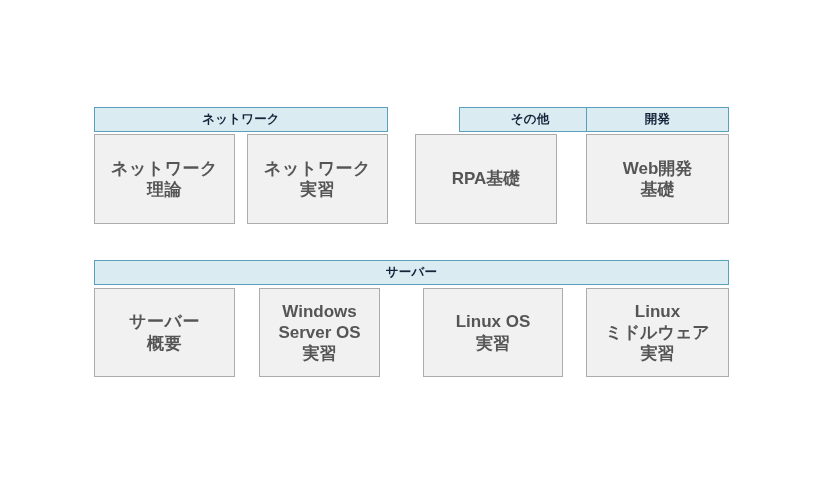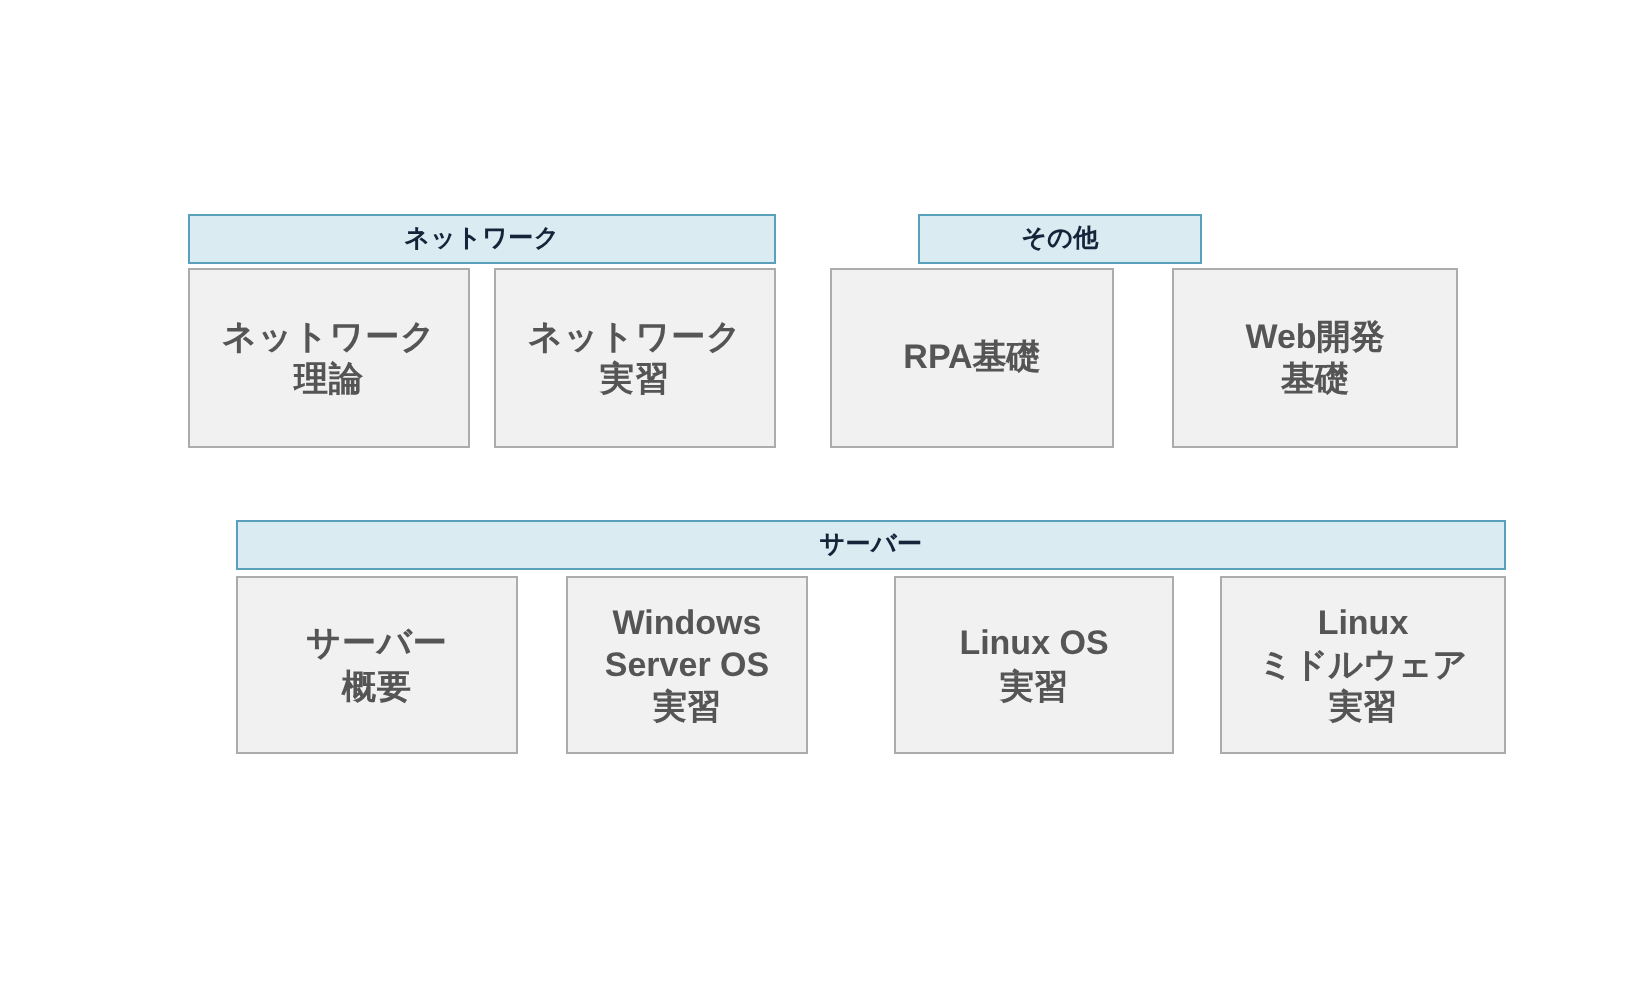--- a/index.html
+++ b/index.html
@@ -90,27 +90,28 @@
   </div>
 
   <div class="group" style="left:415px; top:107px; width:142px; height:117px;">
     <div class="group-header" style="width:142px;margin-left:44px;">その他</div>
     <div class="cards-row" style="top:27px; width:142px; height:78px;">
       <div class="card" style="left:0px; top:0px; width:142px; height:90px;">RPA基礎</div>
     </div>
   </div>
 
   <div class="group" style="left:586px; top:107px; width:143px; height:117px;">
+    <div class="group-header" style="width:143px;">開発</div>
     <div class="cards-row" style="top:27px; width:143px; height:90px;">
       <div class="card" style="left:0px; top:0px; width:143px; height:90px;">Web開発
 基礎</div>
     </div>
   </div>
 
-  <div class="group" style="left:94px; top:260px; width:635px; height:117px;margin-left:24px;">
+  <div class="group" style="left:94px; top:260px; width:635px; height:117px;">
     <div class="group-header" style="width:635px;">サーバー</div>
     <div class="cards-row" style="top:28px; width:635px; height:89px;">
       <div class="card card-jp" style="left:0px; top:0px; width:141px; height:89px;">サーバー
 概要</div>
       <div class="card" style="left:165px; top:0px; width:121px; height:89px;">Windows
 Server OS
 実習</div>
       <div class="card" style="left:329px; top:0px; width:140px; height:89px;text-align:center;">Linux OS
 実習</div>
       <div class="card" style="left:492px; top:0px; width:143px; height:89px;">Linux

